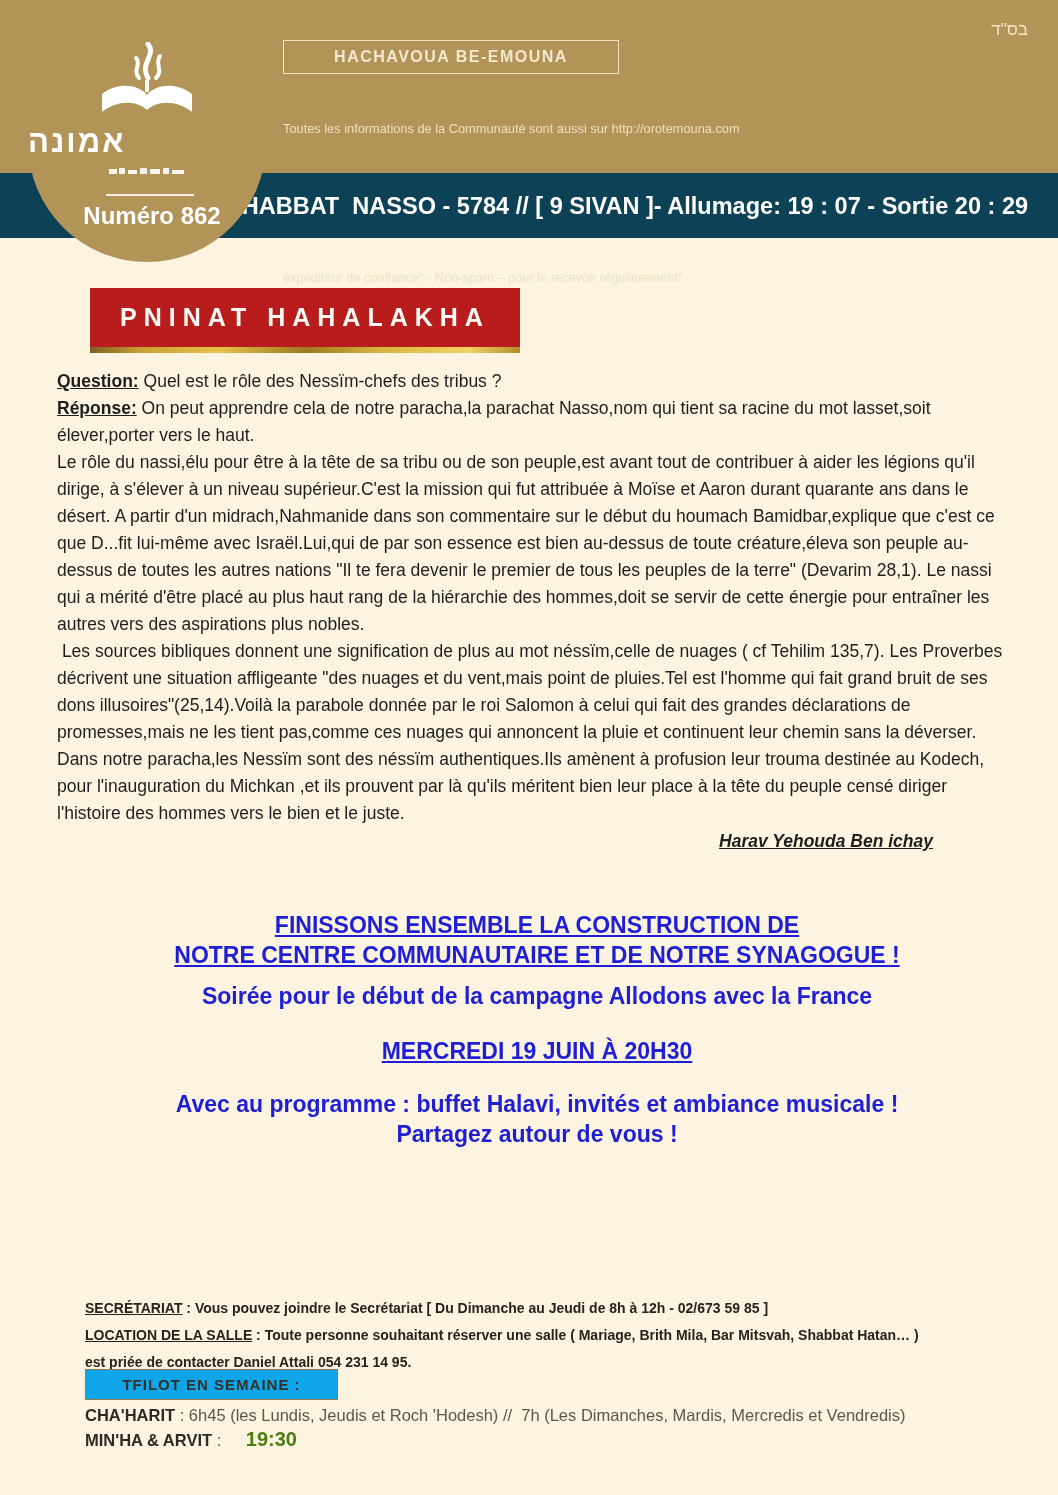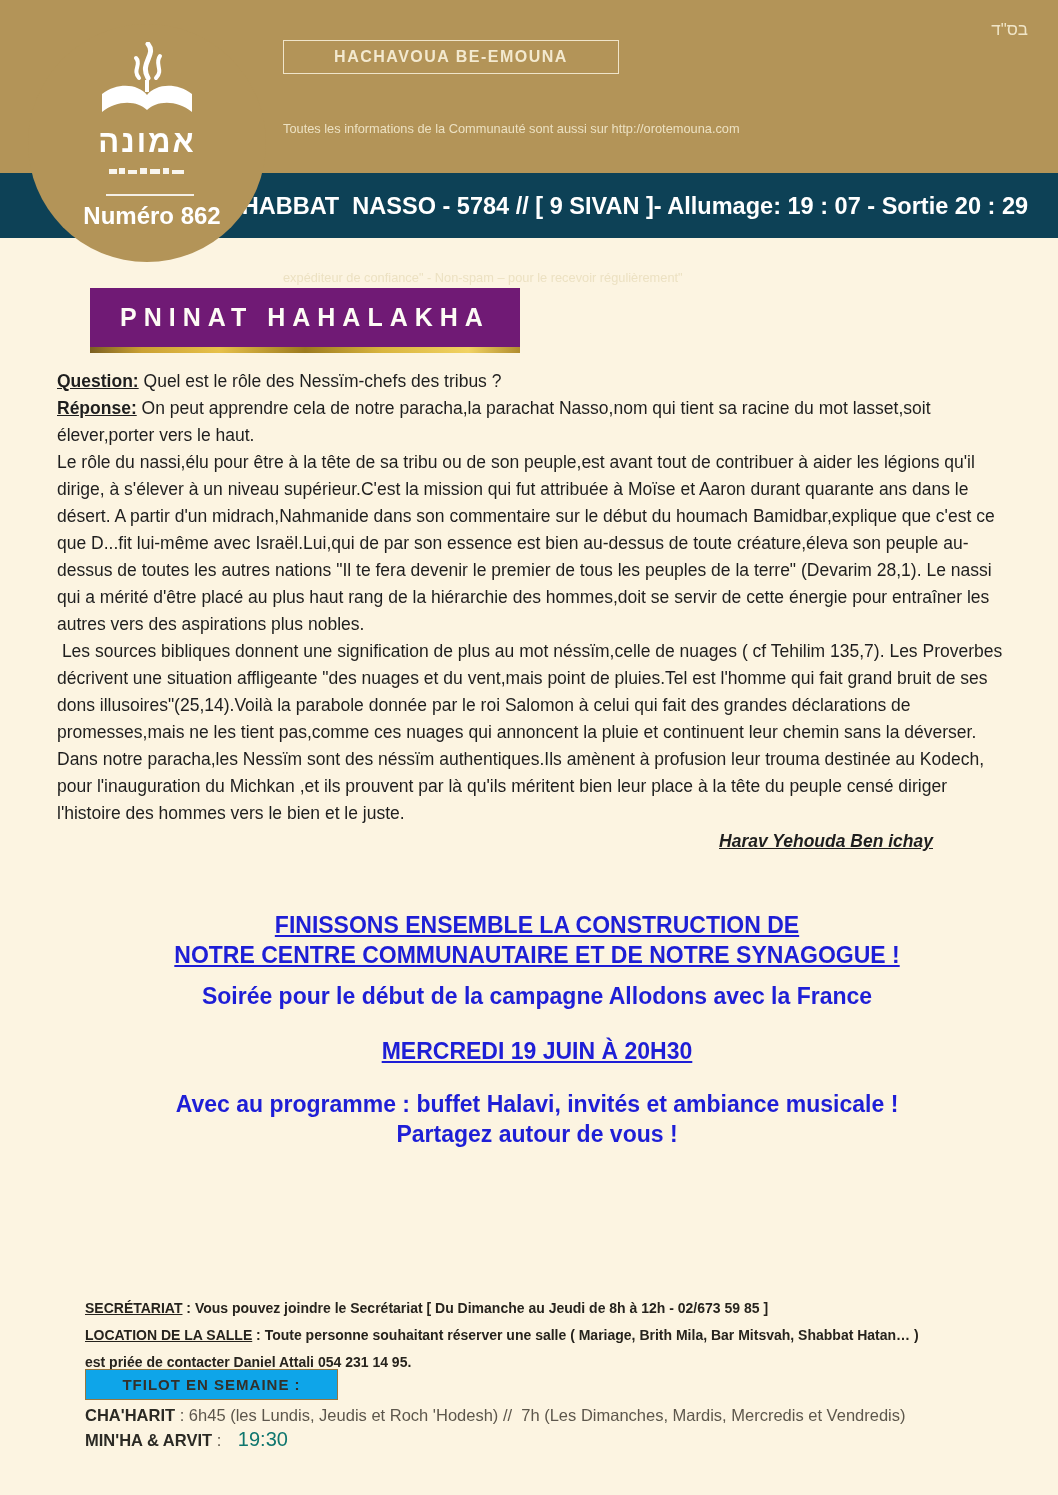--- a/index.html
+++ b/index.html
@@ -20,28 +20,28 @@
   .navy-bar {
     position:absolute; left:0; top:173px; width:1058px; height:65px; background:#0d4156; z-index:2;
     display:flex; align-items:center; padding-left:226px;
   }
   .navy-bar .title { color:#fff; font-size:24px; font-weight:bold; white-space:pre-wrap; transform:scaleX(.98); transform-origin:left; }
   .logo-circle {
     position:absolute; left:28px; top:24px; width:238px; height:238px; border-radius:50%;
     background:#b39458; z-index:3;
   }
   .logo-emblem { position:absolute; left:50%; top:18px; transform:translateX(-50%); }
-  .logo-hebrew { position:absolute; left:0; top:100px; width:100%; text-align:center; color:#fff; font-weight:bold; font-size:31px; letter-spacing:2px; }
+  .logo-hebrew { position:absolute; left:0; top:100px; width:100%; color:#fff; font-weight:bold; font-size:31px; letter-spacing:2px; }
   .logo-script { position:absolute; left:50%; top:142px; transform:translateX(-50%); }
   .logo-rule { position:absolute; left:78px; top:170px; width:88px; height:2px; background:rgba(255,255,255,.85); }
   .issue { position:absolute; left:0; top:178px; width:100%; text-align:center; padding-left:10px; color:#fff; font-weight:bold; font-size:24px; }
   
   .pninat { position:absolute; left:90px; top:288px; width:430px; z-index:2; }
   .pninat .bar {
-    height:59px; background:#701a75; display:flex; align-items:center; justify-content:center;
+    height:59px; background:#b91c1c; display:flex; align-items:center; justify-content:center;
     color:#fdfbf5; font-size:25px; font-weight:bold; letter-spacing:7px; white-space:pre;
   }
   .pninat .shine {
     height:6px;
     background:linear-gradient(90deg,#7a5f22 0%,#caa032 12%,#e7c14a 30%,#9c7a1e 50%,#d9b53e 68%,#f1d262 88%,#b08c2e 100%);
   }
   
   .article { position:absolute; left:57px; top:368px; width:948px; color:#1e1e1e; font-size:17.5px; line-height:27px; }
   .article p { white-space:pre-wrap; }
   .lead { font-weight:bold; text-decoration:underline; }
@@ -58,21 +58,21 @@
   .ulab { text-decoration:underline; }
   .tfilot-box {
     position:absolute; left:85px; top:1369px; width:253px; height:31px;
     background:#0ea5e9; border:1px solid #97773f;
     display:flex; align-items:center; justify-content:center;
     color:#33302a; font-size:15px; font-weight:bold; letter-spacing:1px; white-space:pre;
   }
   .tfilot-lines { position:absolute; left:85px; top:1404px; width:930px; font-size:16.5px; line-height:23px; color:#5d574c; }
   .tfilot-lines .lbl { font-weight:bold; color:#2b2a24; }
   .tfilot-lines span { white-space:pre-wrap; }
-  .minha-time { font-size:20px; font-weight:normal; color:#0f766e; margin-left:12px; }
+  .minha-time { font-size:20px; font-weight:bold; color:#4d7c0f; margin-left:20px; }
   .minha-row { margin-top:1px; }
 </style>
 </head>
 <body>
 
 <div class="page">
 
   <div class="gold-band"></div>
   <div class="bsd">בס"ד</div>
 

